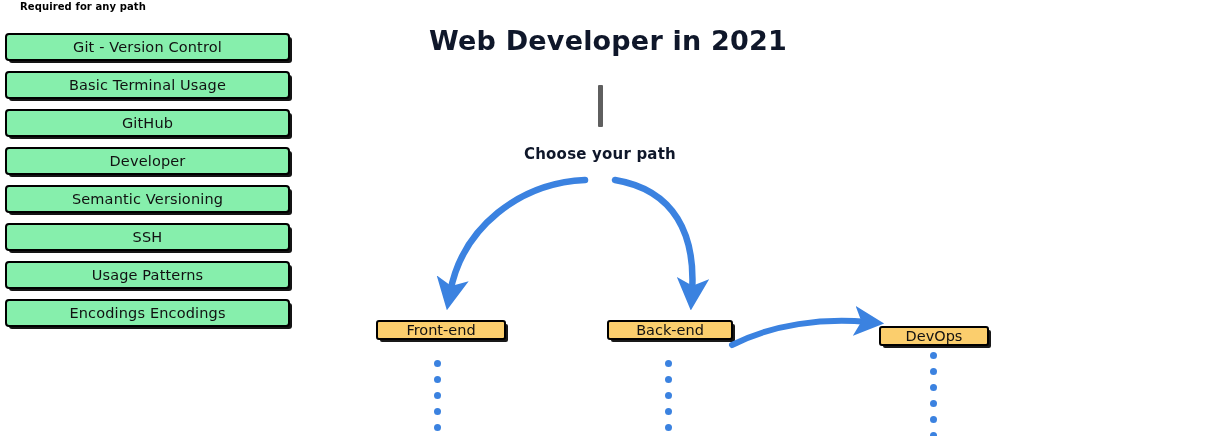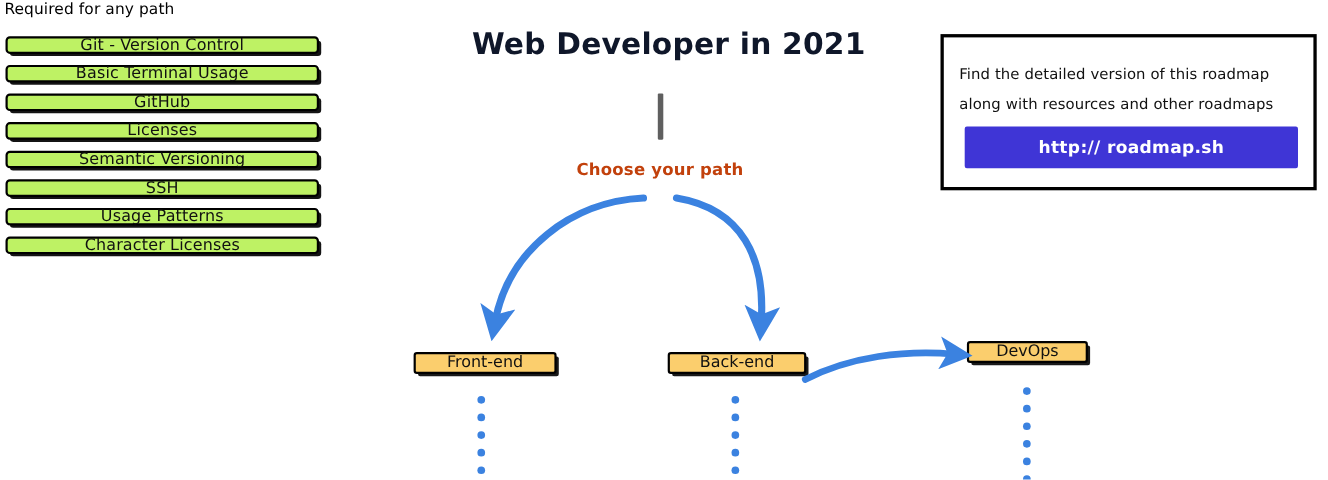--- a/index.html
+++ b/index.html
@@ -5,62 +5,62 @@
   html,body{margin:0;padding:0;background:#ffffff;}
   body{
     width:1207px;height:436px;position:relative;overflow:hidden;
     font-family:"DejaVu Sans","Liberation Sans",sans-serif;
     -webkit-font-smoothing:antialiased;
   }
   .stage{position:absolute;inset:0;}
 
   
   #required-header{
-    position:absolute;left:4px;top:1px;
-    font-size:14px;font-weight:400;color:#000;letter-spacing:.1px;
+    position:absolute;left:20px;top:1px;
+    font-size:10px;font-weight:700;color:#000;letter-spacing:.1px;
   }
   #required-list{position:absolute;left:5px;top:33px;width:285px;}
   .req-item{
     position:relative;box-sizing:border-box;
-    width:285px;height:16px;margin-bottom:10px;
-    background:#bef264;border:2.5px solid #000000;border-radius:4px;
+    width:285px;height:28px;margin-bottom:10px;
+    background:#86efac;border:2.5px solid #000000;border-radius:4px;
     box-shadow:3px 3px 0 -1px rgba(0,0,0,.92);
     display:flex;align-items:center;justify-content:center;
   }
   .req-item span{
     font-size:14.5px;color:#111;font-weight:400;letter-spacing:.15px;
     white-space:nowrap;
   }
 
   
   #page-title{
     position:absolute;left:418px;top:25px;width:380px;text-align:center;
     font-size:27px;font-weight:700;color:#0f172a;letter-spacing:.2px;
   }
   #trunk-line{
     position:absolute;left:598px;top:85px;width:5px;height:42px;
     background:#5f5f5f;border-radius:1px;
   }
   #choose-label{
     position:absolute;left:450px;top:145px;width:300px;text-align:center;
-    font-size:15px;font-weight:700;color:#c2410c;letter-spacing:.2px;
+    font-size:15px;font-weight:700;color:#0f172a;letter-spacing:.2px;
   }
   #branch-svg{position:absolute;left:400px;top:165px;width:360px;height:165px;}
 
   
   .path-box{
     position:absolute;box-sizing:border-box;height:20px;
     background:#fbce6d;border:2.5px solid #000;border-radius:3px;
     box-shadow:3px 3px 0 -1px rgba(0,0,0,.9);
     display:flex;align-items:center;justify-content:center;
   }
   .path-box span{font-size:14.5px;color:#111;white-space:nowrap;}
   #path-box-frontend{left:376px;top:320px;width:130px;}
   #path-box-backend {left:607px;top:320px;width:126px;}
-  #path-box-devops  {left:879px;top:310px;width:110px;}
+  #path-box-devops  {left:879px;top:326px;width:110px;}
 
   .dotted-trail{position:absolute;width:7px;}
   .dotted-trail i{
     display:block;width:7px;height:7px;border-radius:50%;
     background:#3b82e0;margin-bottom:9px;
   }
   #trail-frontend{left:434px;top:360px;}
   #trail-backend {left:665px;top:360px;}
   #trail-devops  {left:930px;top:352px;}
 
@@ -97,33 +97,33 @@
     <div class="req-item">
       <span>Git - Version Control</span>
     </div>
     <div class="req-item">
       <span>Basic Terminal Usage</span>
     </div>
     <div class="req-item">
       <span>GitHub</span>
     </div>
     <div class="req-item">
-      <span>Licenses</span>
+      <span>Developer</span>
     </div>
     <div class="req-item">
       <span>Semantic Versioning</span>
     </div>
     <div class="req-item">
       <span>SSH</span>
     </div>
     <div class="req-item">
       <span>Usage Patterns</span>
     </div>
     <div class="req-item">
-      <span>Character Licenses</span>
+      <span>Encodings Encodings</span>
     </div>
   </div>
 
   <div id="page-title">Web Developer in 2021</div>
   <div id="trunk-line"></div>
   <div id="choose-label">Choose your path</div>
 
   <svg id="branch-svg" viewBox="0 0 360 165">
     <defs>
       <marker id="ah" markerWidth="5" markerHeight="5" refX="2.3" refY="2.5" orient="auto" markerUnits="strokeWidth">
@@ -165,21 +165,14 @@
       <i></i>
     <i></i>
       <i></i>
 
   </div>
 
   <svg id="backend-devops-svg" viewBox="0 0 165 60">
     <path d="M4,45 C45,24 95,18 140,22" fill="none" stroke="#3b82e0" stroke-width="6" stroke-linecap="round" marker-end="url(#ah)"></path>
   </svg>
 
-  <div id="info-card">
-    <div class="info-line" id="info-line-1">Find the detailed version of this roadmap</div>
-    <div class="info-line" id="info-line-2">along with resources and other roadmaps</div>
-    <div id="roadmap-button">
-      <span>http:// roadmap.sh</span>
-    </div>
-  </div>
 
 </div>
 
 </body></html>

